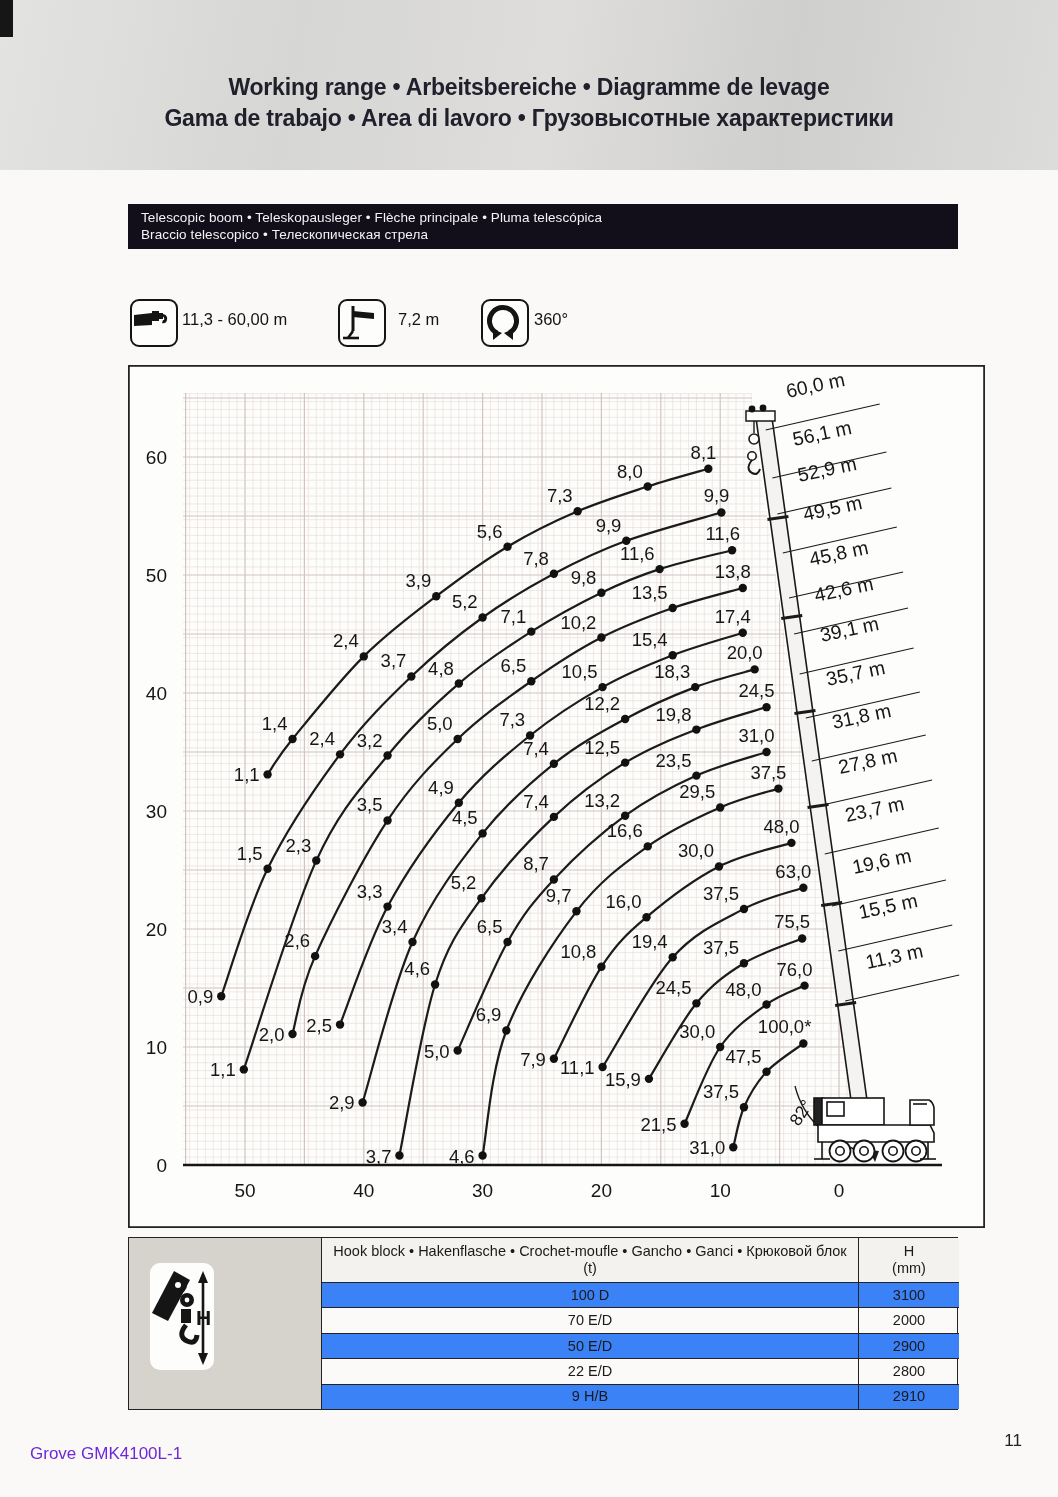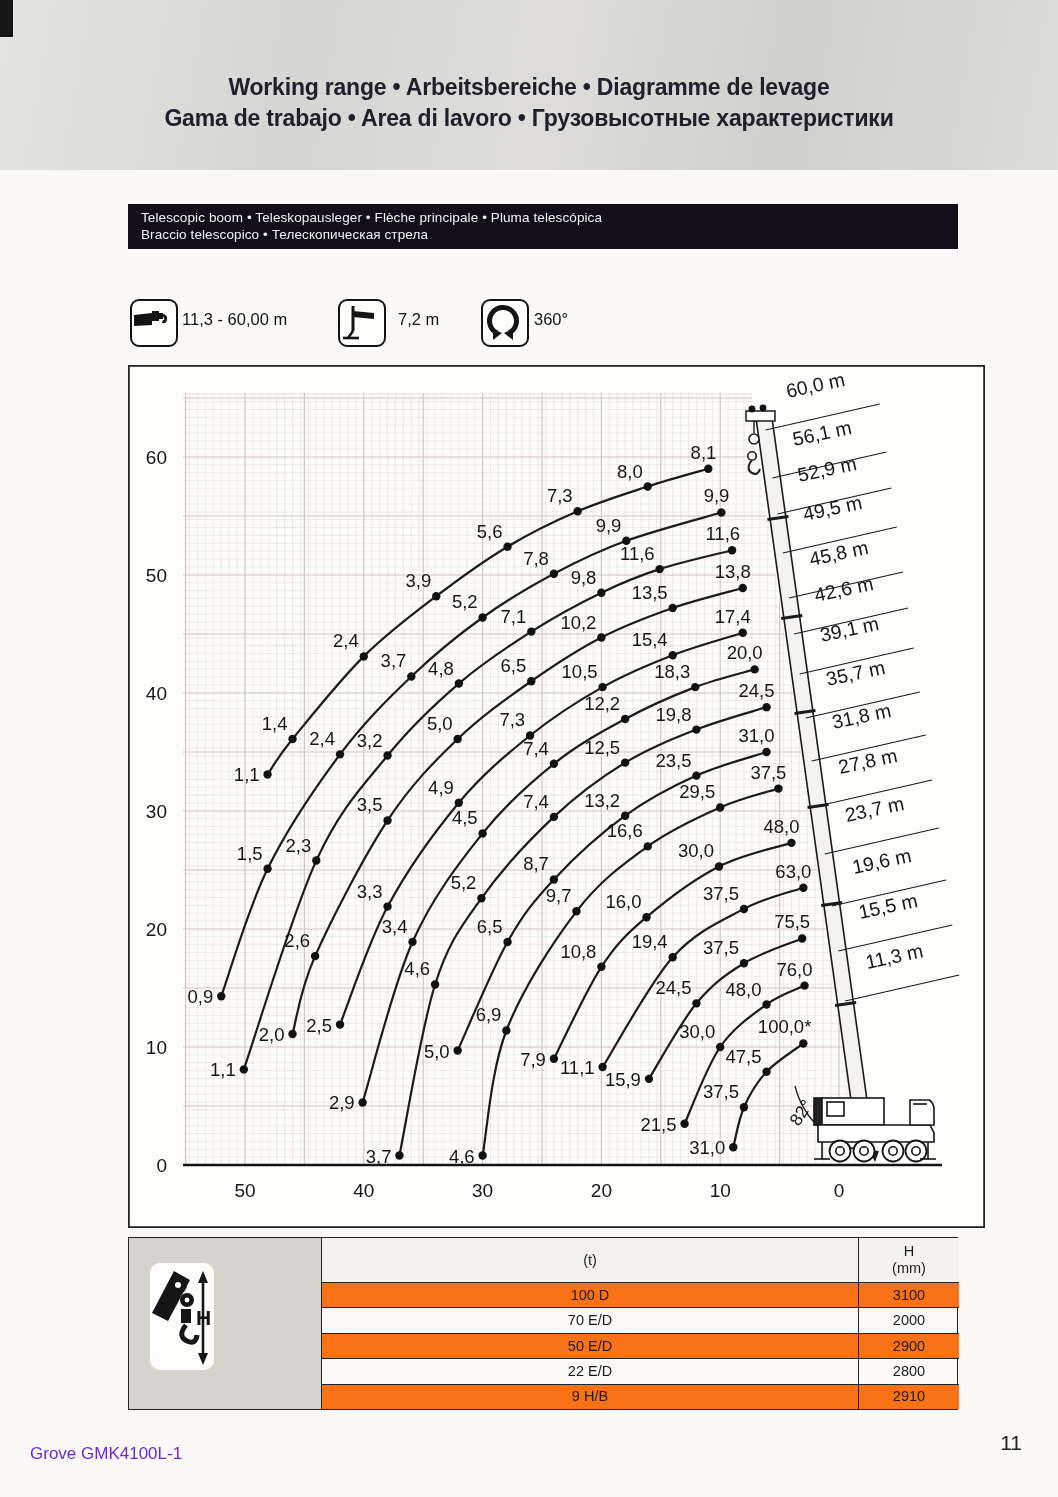--- a/index.html
+++ b/index.html
@@ -18,25 +18,25 @@
   .spec-box{position:absolute;top:0;width:44px;height:44px;border:2.2px solid #141414;border-radius:9px;background:#fdfdfc;}
   .spec-label{position:absolute;top:11px;font-size:16.5px;color:#141414;white-space:nowrap;}
   #chart-svg{position:absolute;left:128px;top:365px;}
   .hook-table{position:absolute;left:128px;top:1237px;width:830px;height:173px;border:1.6px solid #232323;box-sizing:border-box;background:#fbfaf8;}
   .ht-icon-cell{position:absolute;left:0;top:0;width:193px;height:100%;background:#d6d3cc;border-right:1.2px solid #232323;box-sizing:border-box;}
   .ht-icon-box{position:absolute;left:21px;top:25px;width:64px;height:107px;background:#fdfdfc;border-radius:10px;}
   .ht-main{position:absolute;left:193px;top:0;width:637px;height:100%;display:flex;flex-direction:column;}
   .ht-header{display:flex;height:45px;background:#f4f2ef;border-bottom:1.1px solid #232323;box-sizing:border-box;}
   .ht-row{display:flex;flex:1;border-bottom:1.1px solid #232323;box-sizing:border-box;}
   .ht-row:last-child{border-bottom:none;}
-  .ht-row.shaded{background:#f97316;}
+  .ht-row.shaded{background:#3b82f6;}
   .ht-name{width:537px;display:flex;align-items:center;justify-content:center;font-size:14.5px;border-right:1.1px solid #232323;box-sizing:border-box;flex-direction:column;line-height:17px;}
   .ht-h{width:100px;display:flex;align-items:center;justify-content:center;font-size:14.5px;flex-direction:column;line-height:17px;}
   .footer-left{position:absolute;left:30px;top:1444px;font-size:17px;color:#6d28d9;}
-  .footer-page{position:absolute;right:36px;top:1431px;font-size:21px;color:#222;}
+  .footer-page{position:absolute;right:36px;top:1431px;font-size:17px;color:#222;}
 </style>
 </head>
 <body>
 
 <div class="page">
   <div class="band"></div>
   <div class="corner-chip"></div>
   <div class="title-line t1">Working range • Arbeitsbereiche • Diagramme de levage</div>
   <div class="title-line t2">Gama de trabajo • Area di lavoro • Грузовысотные характеристики</div>
 
@@ -575,20 +575,21 @@
           <line x1="53" y1="16" x2="53" y2="94" stroke="#151515" stroke-width="2.6"></line>
           <polygon points="53,8 48,20 58,20" fill="#151515"></polygon>
           <polygon points="53,102 48,90 58,90" fill="#151515"></polygon>
           <text x="46" y="62" font-size="21" font-weight="bold" fill="#151515" font-family="Liberation Sans, sans-serif">H</text>
         </svg>
       </div>
     </div>
     <div class="ht-main">
       <div class="ht-header">
         <div class="ht-name">
+          <span>Hook block • Hakenflasche • Crochet-moufle • Gancho • Ganci • Крюковой блок</span>
           <span>(t)</span>
         </div>
         <div class="ht-h">
           <span>H</span>
           <span>(mm)</span>
         </div>
       </div>
       <div id="hook-rows" style="display:flex;flex-direction:column;flex:1;">
           <div class="ht-row shaded">
             <div class="ht-name">100 D</div>

